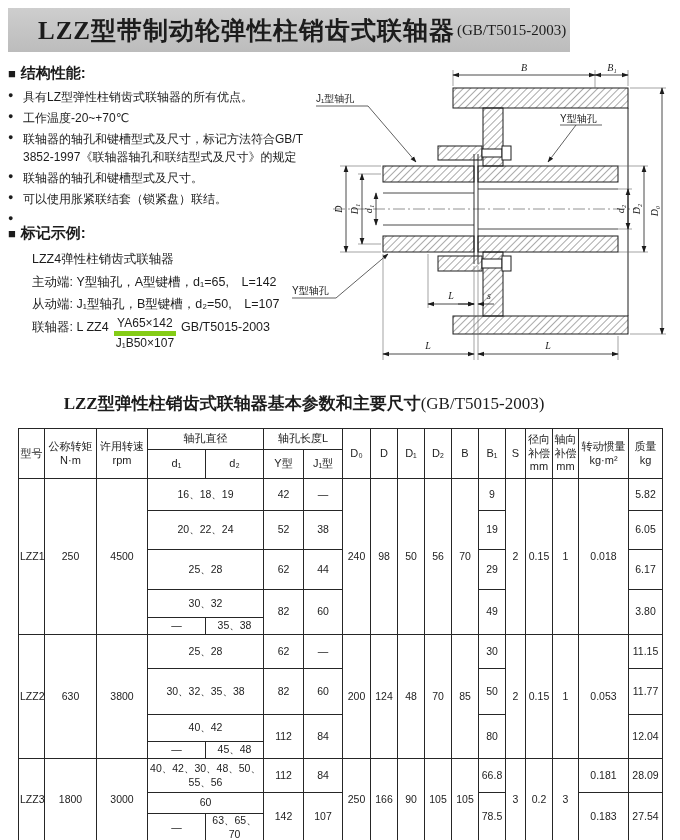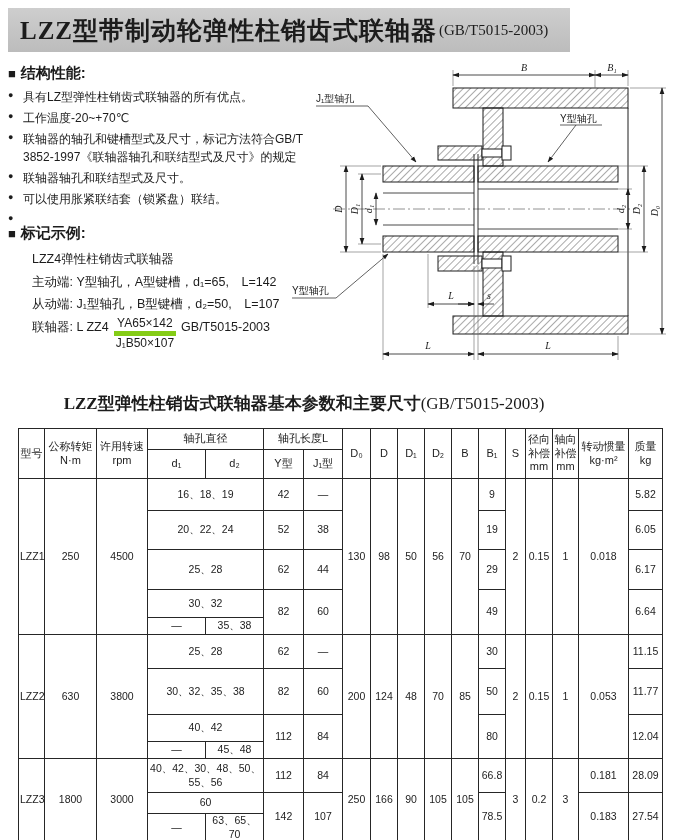--- a/index.html
+++ b/index.html
@@ -9,21 +9,21 @@
     overflow:hidden;
   }
   
   .titlebar{
     position:absolute;left:8px;top:8px;width:562px;height:44px;
     background:linear-gradient(180deg,#cecece,#bcbcbc);
     display:flex;align-items:center;padding-left:12px;box-sizing:border-box;
   }
   .titlebar .main{
     font-family:"Liberation Serif","DejaVu Serif",serif;
-    font-weight:bold;font-size:25px;letter-spacing:1px;white-space:nowrap;
+    font-weight:bold;font-size:25px;letter-spacing:1px;white-space:nowrap;margin-left:18px;
   }
   .titlebar .suffix{
     font-family:"Liberation Serif","DejaVu Serif",serif;
     font-size:15px;margin-left:2px;white-space:nowrap;
   }
   
   .leftcol{position:absolute;left:8px;top:58px;width:312px;}
   .sec-head{font-size:15px;font-weight:bold;display:flex;align-items:center;margin:6px 0 5px 0;}
   .sec-head .marker{font-size:13px;margin-right:5px;}
   ul.features{list-style:none;margin:0;padding:0;}
@@ -81,21 +81,21 @@
     <li>
       <span class="bullet">●</span>
       <span>工作温度-20~+70℃</span>
     </li>
     <li>
       <span class="bullet">●</span>
       <span>联轴器的轴孔和键槽型式及尺寸，标记方法符合GB/T 3852-1997《联轴器轴孔和联结型式及尺寸》的规定</span>
     </li>
     <li>
       <span class="bullet">●</span>
-      <span>联轴器轴孔和联结型式及尺寸。</span>
+      <span>联轴器的轴孔和键槽型式及尺寸。</span>
     </li>
     <li>
       <span class="bullet">●</span>
       <span>可以使用胀紧联结套（锁紧盘）联结。</span>
     </li>
     <li>
       <span class="bullet">●</span>
     </li>
   </ul>
 
@@ -276,21 +276,21 @@
   </thead>
   <tbody>
 
     <tr style="height:32px">
       <td rowspan="5">LZZ1</td>
       <td rowspan="5">250</td>
       <td rowspan="5">4500</td>
       <td colspan="2">16、18、19</td>
       <td>42</td>
       <td>—</td>
-      <td rowspan="5">130</td>
+      <td rowspan="5">240</td>
       <td rowspan="5">98</td>
       <td rowspan="5">50</td>
       <td rowspan="5">56</td>
       <td rowspan="5">70</td>
       <td>9</td>
       <td rowspan="5">2</td>
       <td rowspan="5">0.15</td>
       <td rowspan="5">1</td>
       <td rowspan="5">0.018</td>
       <td>5.82</td>
@@ -307,21 +307,21 @@
       <td>62</td>
       <td>44</td>
       <td>29</td>
       <td>6.17</td>
     </tr>
     <tr style="height:28px">
       <td colspan="2">30、32</td>
       <td rowspan="2">82</td>
       <td rowspan="2">60</td>
       <td rowspan="2">49</td>
-      <td rowspan="2">6.64</td>
+      <td rowspan="2">3.80</td>
     </tr>
     <tr style="height:17px">
       <td>—</td>
       <td>35、38</td>
     </tr>
 
     <tr style="height:34px">
       <td rowspan="4">LZZ2</td>
       <td rowspan="4">630</td>
       <td rowspan="4">3800</td>

